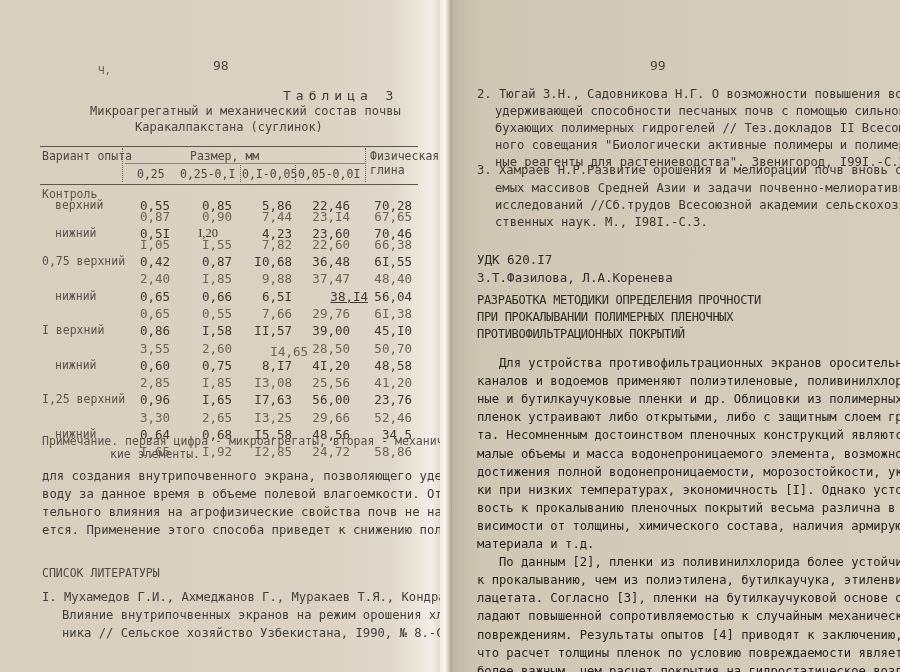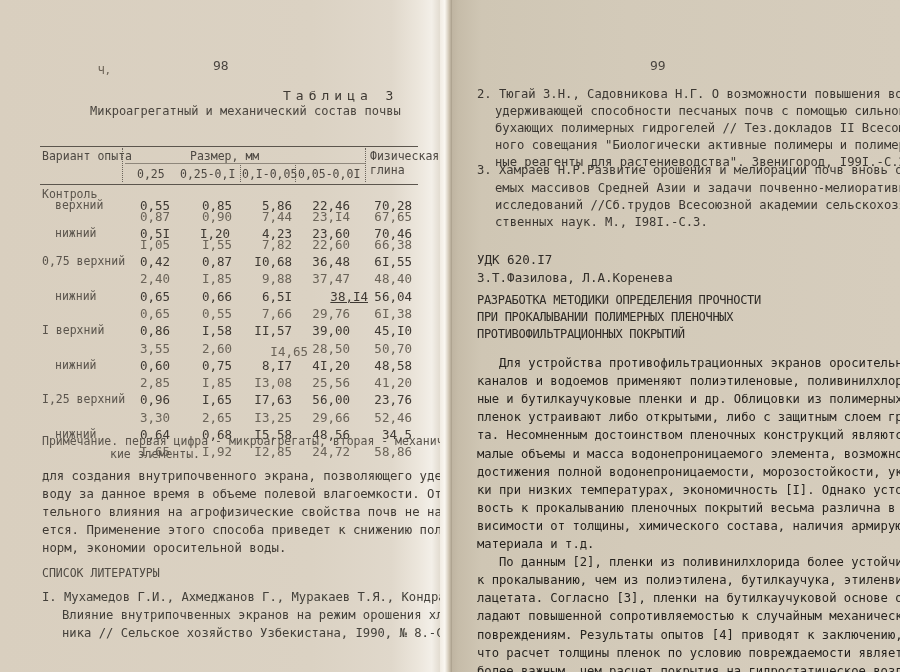--- a/index.html
+++ b/index.html
@@ -51,20 +51,21 @@
 </style>
 </head>
 <body>
 
 <div class="page page-left">
   <div class="abs pn" style="left:213px;top:58px;">98</div>
   <div class="mark" style="left:98px;top:64px;font-size:11px;color:#6b6256;">Ч,</div>
 
   <div class="abs tab-title">Таблица 3</div>
   <div class="abs cap1">Микроагрегатный и механический состав почвы</div>
+  <div class="abs cap2">Каракалпакстана (суглинок)</div>
 
   <div>
     <div class="hline" style="left:40px;top:146px;width:378px;"></div>
     <div class="hline" style="left:125px;top:163px;width:240px;opacity:.6;"></div>
     <div class="hline" style="left:40px;top:184px;width:378px;"></div>
     <div class="vdot" style="left:122px;top:148px;height:34px;"></div>
     <div class="vdot" style="left:365px;top:148px;height:34px;"></div>
     <div class="vdot" style="left:240px;top:165px;height:17px;"></div>
     <div class="vdot" style="left:295px;top:165px;height:17px;"></div>
 
@@ -84,21 +85,21 @@
         <div class="abs num" style="left: 232px; top: 198px;">5,86</div>
         <div class="abs num" style="left: 290px; top: 198px;">22,46</div>
         <div class="abs num" style="left: 352px; top: 198px;">70,28</div>
         <div class="abs num light" style="left: 110px; top: 209px;">0,87</div>
         <div class="abs num light" style="left: 172px; top: 209px;">0,90</div>
         <div class="abs num light" style="left: 232px; top: 209px;">7,44</div>
         <div class="abs num light" style="left: 290px; top: 209px;">23,I4</div>
         <div class="abs num light" style="left: 352px; top: 209px;">67,65</div>
         <div class="abs tr-label" style="left: 55px; top: 226px;">нижний</div>
         <div class="abs num" style="left: 110px; top: 226px;">0,5I</div>
-        <div class="abs num" style="left: 170px; top: 226px;">I,20</div>
+        <div class="abs num" style="left: 158px; top: 226px; font-family: Liberation Serif, serif;">I,20</div>
         <div class="abs num" style="left: 232px; top: 226px;">4,23</div>
         <div class="abs num" style="left: 290px; top: 226px;">23,60</div>
         <div class="abs num" style="left: 352px; top: 226px;">70,46</div>
         <div class="abs num light" style="left: 110px; top: 237px;">I,05</div>
         <div class="abs num light" style="left: 172px; top: 237px;">I,55</div>
         <div class="abs num light" style="left: 232px; top: 237px;">7,82</div>
         <div class="abs num light" style="left: 290px; top: 237px;">22,60</div>
         <div class="abs num light" style="left: 352px; top: 237px;">66,38</div>
         <div class="abs tr-label" style="left: 42px; top: 254px;">0,75 верхний</div>
         <div class="abs num" style="left: 110px; top: 254px;">0,42</div>
@@ -169,21 +170,20 @@
       </div>
   </div>
 
   <div class="abs note" style="left:42px;top:434px;">Примечание. первая цифра - микроагрегаты, вторая - механичес-</div>
   <div class="abs note faint" style="left:110px;top:447px;">кие элементы.</div>
 
   <div class="abs para-l" style="top:467px;">для создания внутрипочвенного экрана, позволяющего удерживать</div>
   <div class="abs para-l" style="top:485px;">воду за данное время в объеме полевой влагоемкости. Отрица-</div>
   <div class="abs para-l" style="top:503px;">тельного влияния на агрофизические свойства почв не наблюда-</div>
   <div class="abs para-l" style="top:521px;">ется. Применение этого способа приведет к снижению поливных</div>
-  <div class="abs para-l" style="top:539px;">норм, экономии оросительной воды.</div>
 
   <div class="abs refhead" style="left:42px;top:566px;">СПИСОК ЛИТЕРАТУРЫ</div>
   <div class="abs ref" style="left:42px;top:588px;">I. Мухамедов Г.И., Ахмеджанов Г., Муракаев Т.Я., Кондраков М.</div>
   <div class="abs ref" style="left:62px;top:606px;">Влияние внутрипочвенных экранов на режим орошения хлопчат-</div>
   <div class="abs ref" style="left:62px;top:624px;">ника // Сельское хозяйство Узбекистана, I990, № 8.-С.42.</div>
 </div>
 
 <div class="page page-right">
   <div class="abs pn" style="left:205px;top:58px;">99</div>
 

